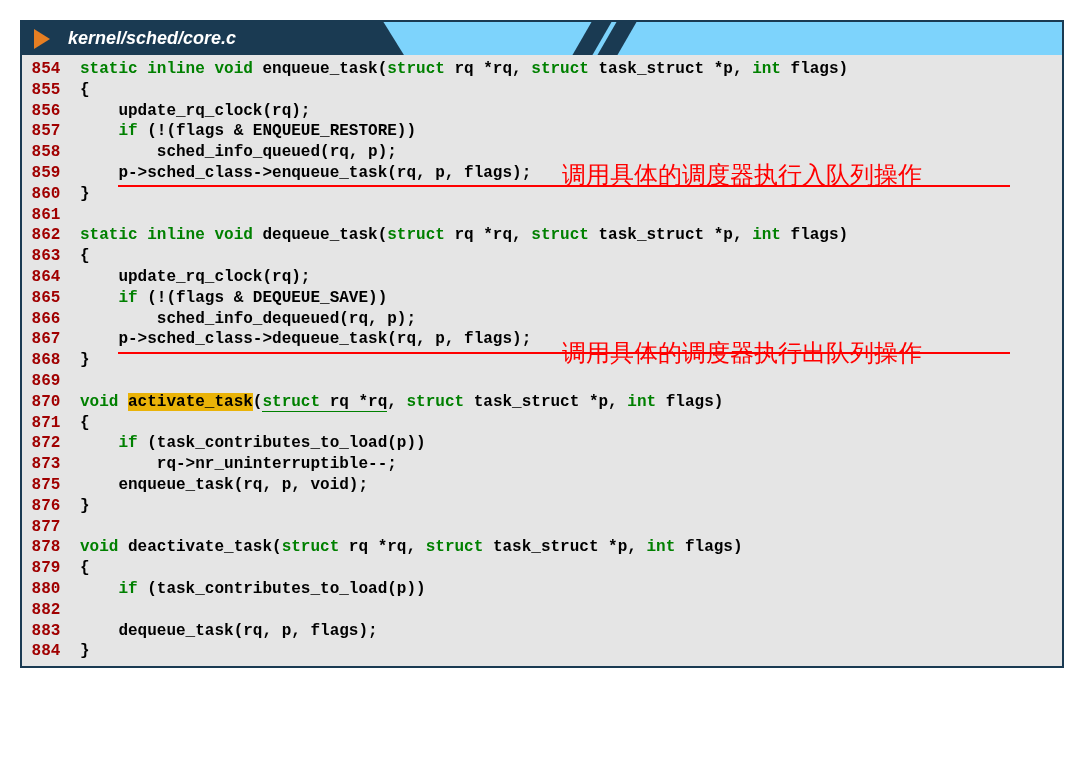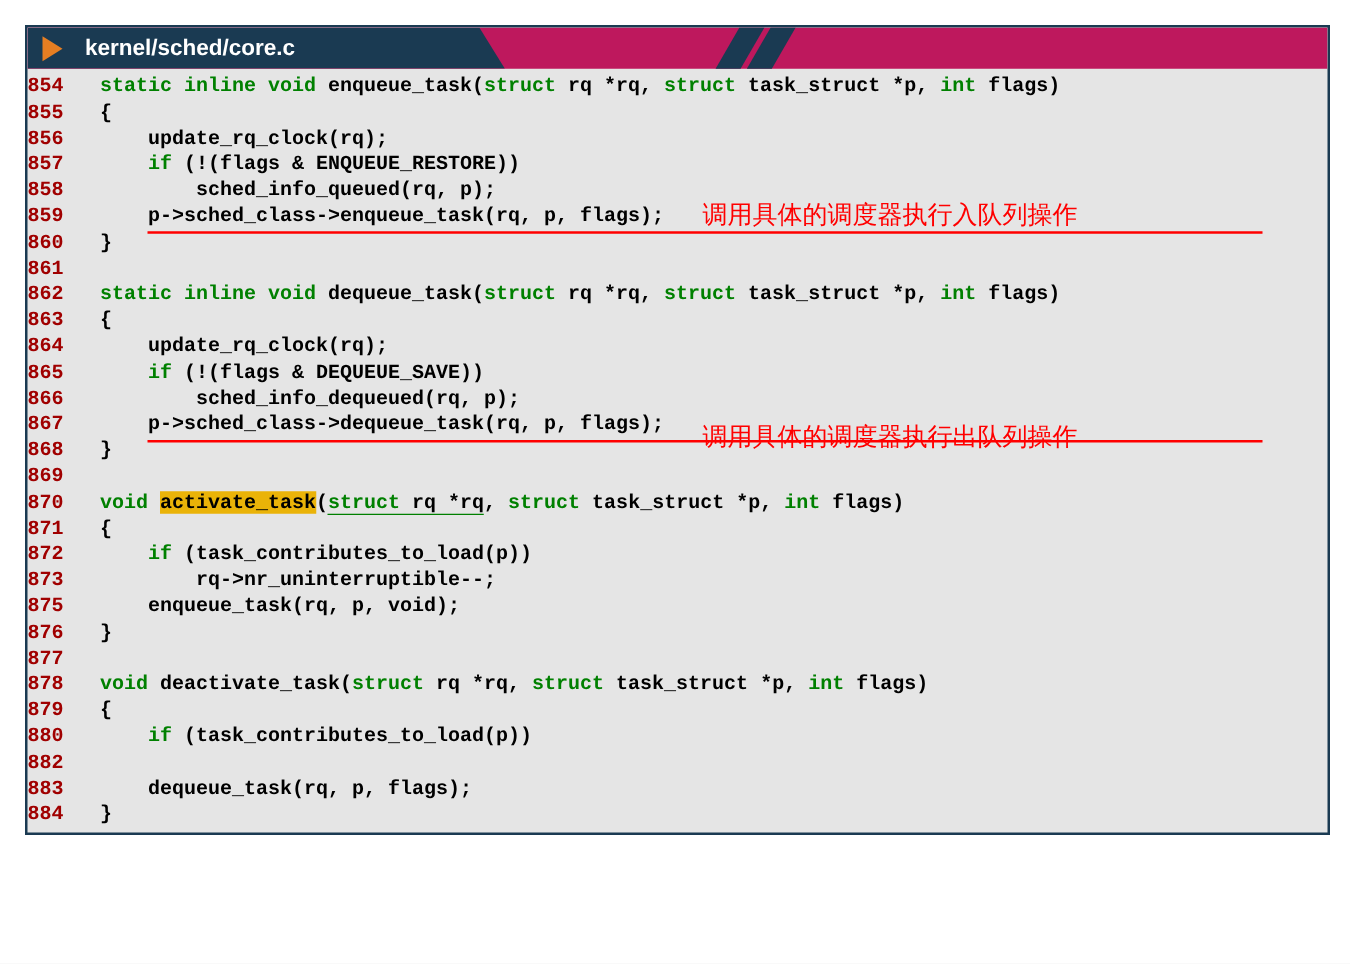--- a/index.html
+++ b/index.html
@@ -21,21 +21,22 @@
     font-family: Arial, sans-serif;
     font-weight: bold;
     font-size: 18px;
     padding: 6px 12px 6px 46px;
     position: relative;
     clip-path: polygon(0 0, 53% 0, 56% 100%, 0 100%);
     width: 60%;
   }
   .titlebar-wrap {
     position: relative;
-    background: #be185d;
+    background: #7dd3fc;
+    font-style: italic;
   }
   .titlebar-wrap::before {
     content: "";
     position: absolute;
     left: 560px;
     top: 0;
     width: 20px;
     height: 100%;
     background: #1a3a52;
     transform: skewX(-30deg);
@@ -70,38 +71,38 @@
     position: relative;
   }
   .line {
     display: flex;
     white-space: pre;
     position: relative;
   }
   .lineno {
     color: #a00000;
     width: 48px;
-    text-align: left;
+    text-align: center;
     padding-right: 10px;
     font-weight: bold;
     flex-shrink: 0;
   }
   .code {
     flex: 1;
     position: relative;
   }
   .kw { color: #008000; font-weight: bold; }
   .plain { color: #000; font-weight: bold; }
   .hl { background: #eab308; }
   .underline-green { border-bottom: 1px solid #008000; }
   .annotation {
     position: absolute;
     color: #ff0000;
     font-family: "Microsoft YaHei", sans-serif;
-    font-size: 20px;
+    font-size: 24px;
     font-weight: normal;
     white-space: nowrap;
   }
   .redline {
     position: absolute;
     height: 2px;
     background: #ff0000;
   }
 </style>
 </head>

